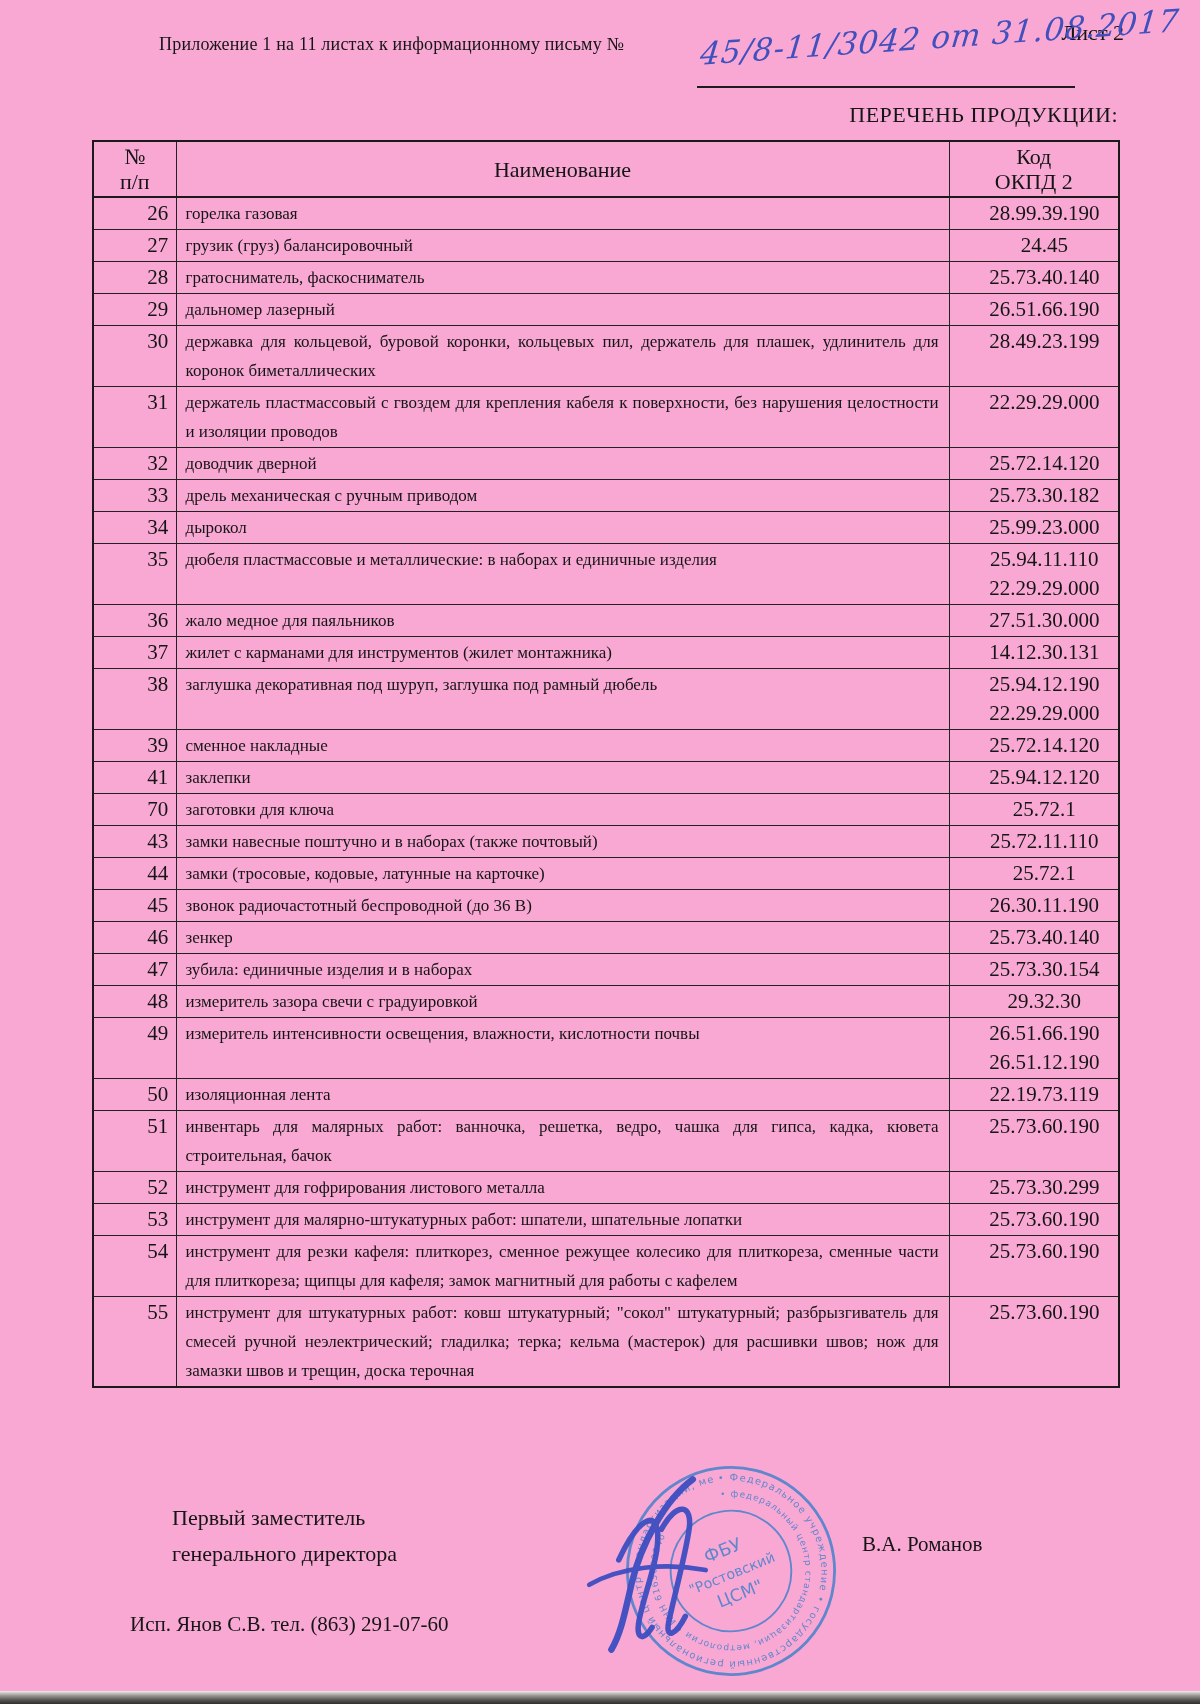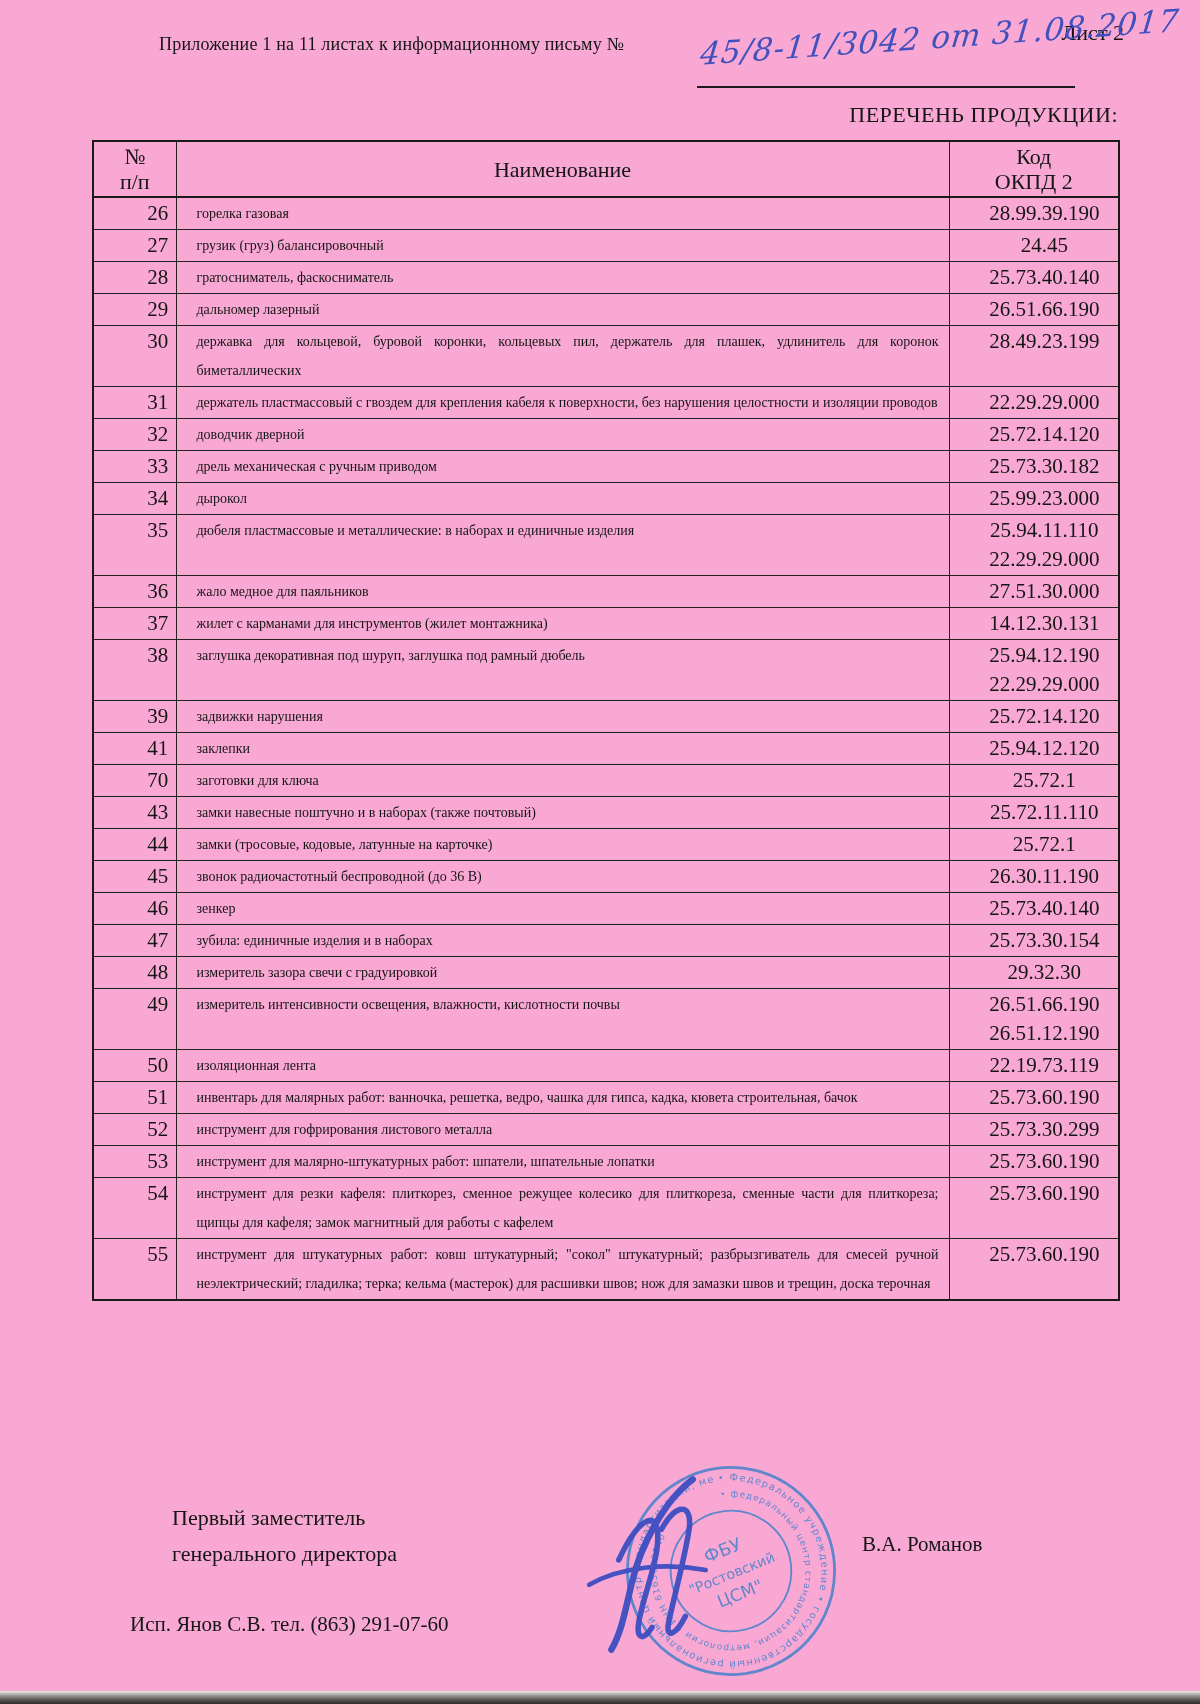--- a/index.html
+++ b/index.html
@@ -25,21 +25,21 @@
   }
   table.products col.c-num{width:83px;}
   table.products col.c-name{width:773px;}
   table.products col.c-code{width:170px;}
   table.products th, table.products td{border:1px solid #222;}
   table.products thead th{
     font-weight:normal;font-size:22px;height:52px;vertical-align:middle;
     border-bottom:2px solid #1a1a1a;line-height:25px;
   }
   td.num{font-size:21px;text-align:center;vertical-align:top;line-height:29px;padding-top:1px;padding-left:47px;}
-  td.name{font-size:14px;text-align:justify;vertical-align:top;line-height:29px;padding:1px 10px 1px 20px;}
+  td.name{font-size:17px;text-align:justify;vertical-align:top;line-height:29px;padding:1px 10px 1px 9px;}
   td.code{font-size:21px;text-align:center;vertical-align:top;line-height:29px;padding-top:1px;padding-left:22px;}
   .sign-block-left{position:absolute;left:128px;top:1500px;font-size:22px;line-height:36px;margin-left:44px;}
   .executor{position:absolute;left:130px;top:1612px;font-size:21px;}
   .signer-name{position:absolute;left:862px;top:1532px;font-size:21px;}
   .stamp{position:absolute;left:618px;top:1458px;width:226px;height:226px;transform:rotate(-8deg);opacity:.88;}
   .signature{position:absolute;left:578px;top:1472px;width:150px;height:185px;z-index:3;opacity:.95;}
   .scan-edge-bottom{
     position:absolute;left:0;bottom:0;width:1200px;height:13px;
     background:linear-gradient(to bottom,#efede8 0%,#9a9894 35%,#55534f 70%,#2f2e2b 100%);
   }
@@ -165,21 +165,21 @@
         <tr>
           <td class="num">38</td>
           <td class="name">заглушка декоративная под шуруп, заглушка под рамный дюбель</td>
           <td class="code">
             <div>25.94.12.190</div>
             <div>22.29.29.000</div>
           </td>
         </tr>
         <tr>
           <td class="num">39</td>
-          <td class="name">задвижки нарушения</td>
+          <td class="name">сменное накладные</td>
           <td class="code">
             <div>25.72.14.120</div>
           </td>
         </tr>
         <tr>
           <td class="num">41</td>
           <td class="name">заклепки</td>
           <td class="code">
             <div>25.94.12.120</div>
           </td>

